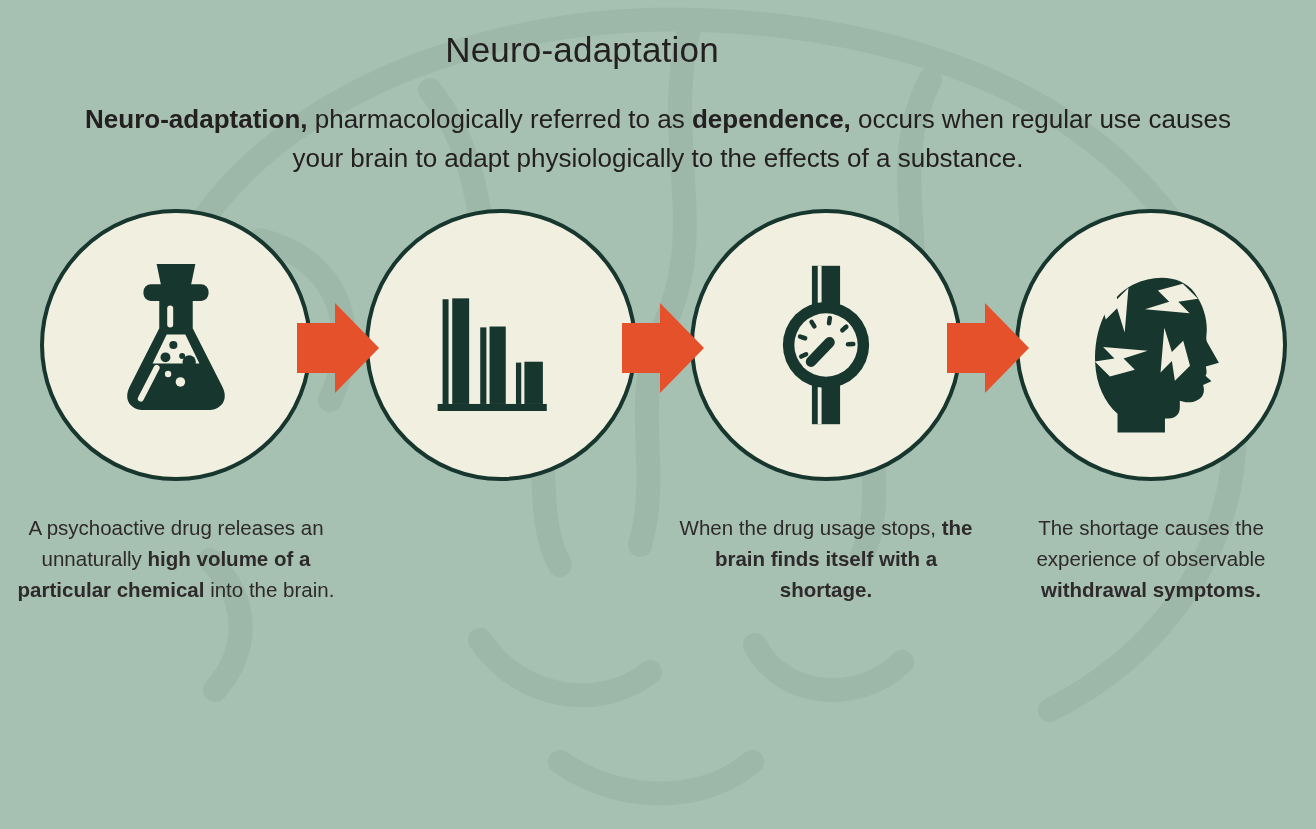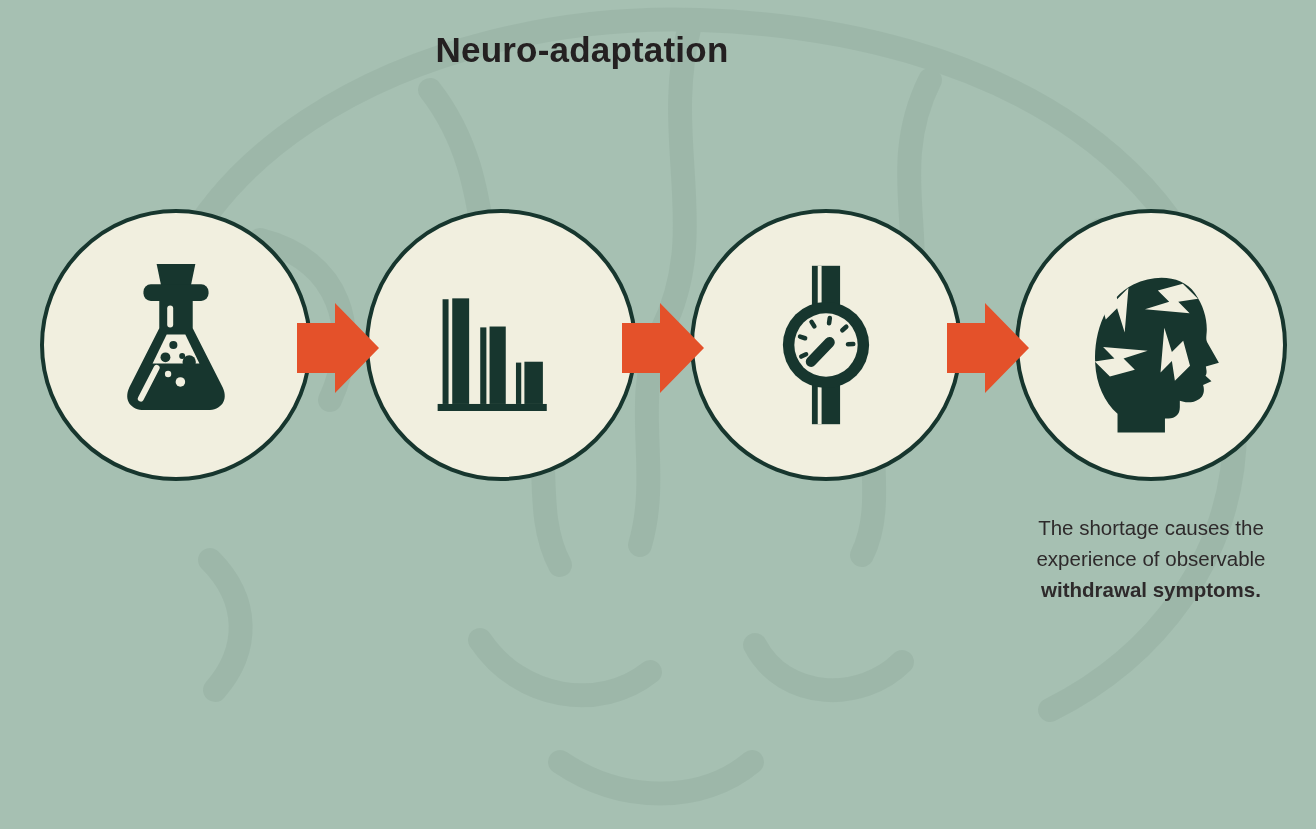--- a/index.html
+++ b/index.html
@@ -6,21 +6,21 @@
   body{
     width:1316px;height:829px;overflow:hidden;position:relative;
     background:#a6c0b2;
     font-family:"Liberation Sans","DejaVu Sans",sans-serif;
     color:#242021;
   }
   .canvas{position:absolute;inset:0;width:1316px;height:829px;}
   .watermark{position:absolute;left:0;top:0;pointer-events:none;}
   .title{
     position:absolute;top:30px;left:0;width:1164px;text-align:center;
-    font-size:35px;font-weight:bold;letter-spacing:.2px;
+    font-size:35px;font-weight:normal;letter-spacing:.2px;
   }
   .intro{
     position:absolute;top:100px;left:58px;width:1200px;text-align:center;
     font-size:26px;line-height:39px;
   }
   .footer{
     position:absolute;top:676px;left:108px;width:1100px;text-align:center;
     font-size:26px;line-height:43px;
   }
   .circle{
@@ -52,20 +52,21 @@
     <path d="M260,240 C340,260 362,330 330,400"></path>
     <path d="M1100,230 C1040,280 1050,360 1092,425"></path>
     <path d="M480,640 C520,700 600,712 650,672"></path>
     <path d="M755,645 C785,702 862,702 902,662"></path>
     <path d="M560,762 C622,804 702,804 752,762"></path>
     <path d="M210,560 C250,600 250,650 215,690"></path>
   </svg>
 
   <div class="title">Neuro-adaptation</div>
 
+  <div class="intro"><b>Neuro-adaptation,</b><span> pharmacologically referred to as </span><b>dependence,</b><span> occurs when regular use causes your brain to adapt physiologically to the effects of a substance.</span></div>
 
   <div class="circle c1">
     <svg width="176" height="176" viewBox="0 0 100 100">
       <g fill="#17362e">
         <path d="M39,4 L61,4 L58.5,16 L41.5,16 Z"></path>
         <rect x="31.5" y="15.5" width="37" height="9.5" rx="4.2"></rect>
         <path d="M40.5,25 L59.5,25 L59.5,40.5 L76.5,74 C80,81.5 75.5,87 68,87 L32,87 C24.5,87 20,81.5 23.5,74 L40.5,40.5 Z"></path>
       </g>
       <rect x="45" y="27.5" width="3.4" height="12.5" rx="1.7" fill="#f1efdf"></rect>
       <path d="M44.7,44 L55.3,44 L63.3,60.5 L36.7,60.5 Z" fill="#f1efdf"></path>
@@ -133,16 +134,18 @@
       <path fill="#17362e" d="M32,97 L32,87 C25,81 20.5,71 20,60 C19.2,42 26,25 40.5,17.5 C53,11.5 67,13 73.5,22 C78,28.5 80,35 80,41.5 C80,44.5 79.3,46.5 80.2,48.5 L86.5,59.5 L79.5,61.5 C79.8,63.5 80.3,65 79.3,66.5 L82.5,69.5 L78,71.5 C79,74.5 78.3,77.5 76,79 C72.5,81.5 68,81 65.5,80 L65.5,83.5 C65.5,87.5 63,89.5 59.5,89.5 L57.5,89.5 L57.5,97 Z"></path>
       <g fill="#f1efdf">
         <use href="#bolt" transform="translate(33,29) rotate(-45) scale(1.15) translate(-9,-10.5)"></use>
         <use href="#bolt" transform="translate(61,28) rotate(45) scale(1.15) translate(-9,-10.5)"></use>
         <use href="#bolt" transform="translate(34,56) rotate(-135) scale(1.15) translate(-9,-10.5)"></use>
         <use href="#bolt" transform="translate(60,55) rotate(135) scale(1.15) translate(-9,-10.5)"></use>
       </g>
     </svg>
   </div>
 
+  <div class="caption cap1"><span>A psychoactive drug releases an unnaturally </span><b>high volume of a particular chemical</b><span> into the brain.</span></div>
+  <div class="caption cap3"><span>When the drug usage stops, </span><b>the brain finds itself with a shortage.</b></div>
   <div class="caption cap4"><span>The shortage causes the experience of observable </span><b>withdrawal symptoms.</b></div>
 
 
 </div>
 
 </body></html>

